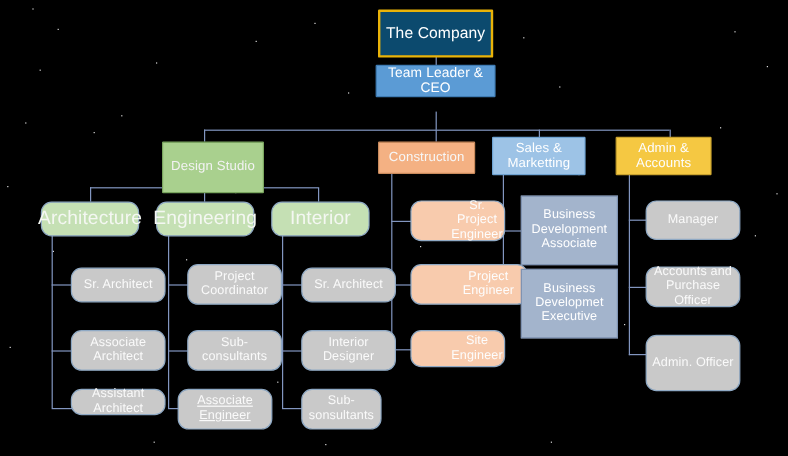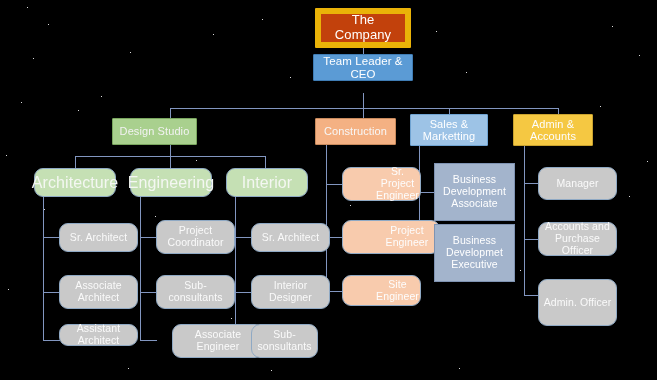--- a/index.html
+++ b/index.html
@@ -20,21 +20,21 @@
   .node{
     position:absolute;box-sizing:border-box;
     display:flex;align-items:center;justify-content:center;
     text-align:center;color:#fff;line-height:1.12;
     letter-spacing:.1px;
   }
   .node span{display:block;padding:0 3px;}
 
   
   .t-root{
-    background:#c2410c;border:6px solid #eab308;border-radius:1px;
+    background:#0c4a6e;border:2px solid #eab308;border-radius:1px;
     font-size:13px;color:#fff;
   }
   .t-ceo{
     background:#5B9BD5;border:1px solid #3f7cb4;border-radius:1px;
     font-size:11.5px;color:#fff;
   }
   .t-green{
     background:#A9D08E;border:1px solid #7aa65f;border-radius:1px;
     font-size:11px;color:#f2f2f2;
   }
@@ -150,21 +150,21 @@
   <div class="ln lnh" style="left:524px;top:295px;width:15px;"></div>
 
   <div class="node t-root" style="left:315px;top:8px;width:96px;height:40px;">
     <span>The Company</span>
   </div>
 
   <div class="node t-ceo" style="left:313px;top:54px;width:100px;height:27px;">
     <span>Team Leader &amp; CEO</span>
   </div>
 
-  <div class="node t-green" style="left:112px;top:118px;width:85px;height:27px;">
+  <div class="node t-green" style="left:135px;top:118px;width:85px;height:43px;">
     <span>Design Studio</span>
   </div>
   <div class="node t-orange" style="left:315px;top:118px;width:81px;height:27px;">
     <span>Construction</span>
   </div>
   <div class="node t-blue" style="left:410px;top:114px;width:78px;height:32px;">
     <span>Sales &amp; Marketting</span>
   </div>
   <div class="node t-yellow" style="left:513px;top:114px;width:80px;height:32px;">
     <span>Admin &amp; Accounts</span>
@@ -189,21 +189,21 @@
   <div class="node t-grayr" style="left:59px;top:324px;width:79px;height:22px;">
     <span>Assistant Architect</span>
   </div>
 
   <div class="node t-grayr" style="left:156px;top:220px;width:79px;height:34px;">
     <span>Project Coordinator</span>
   </div>
   <div class="node t-grayr" style="left:156px;top:275px;width:79px;height:34px;">
     <span>Sub-consultants</span>
   </div>
-  <div class="node t-grayr" style="left:172px;top:324px;width:92px;height:34px;">
+  <div class="node t-grayr" style="left:148px;top:324px;width:79px;height:34px;text-decoration:underline;">
     <span>Associate Engineer</span>
   </div>
 
   <div class="node t-grayr" style="left:251px;top:223px;width:79px;height:29px;">
     <span>Sr. Architect</span>
   </div>
   <div class="node t-grayr" style="left:251px;top:275px;width:79px;height:34px;">
     <span>Interior Designer</span>
   </div>
   <div class="node t-grayr" style="left:251px;top:324px;width:67px;height:34px;">

